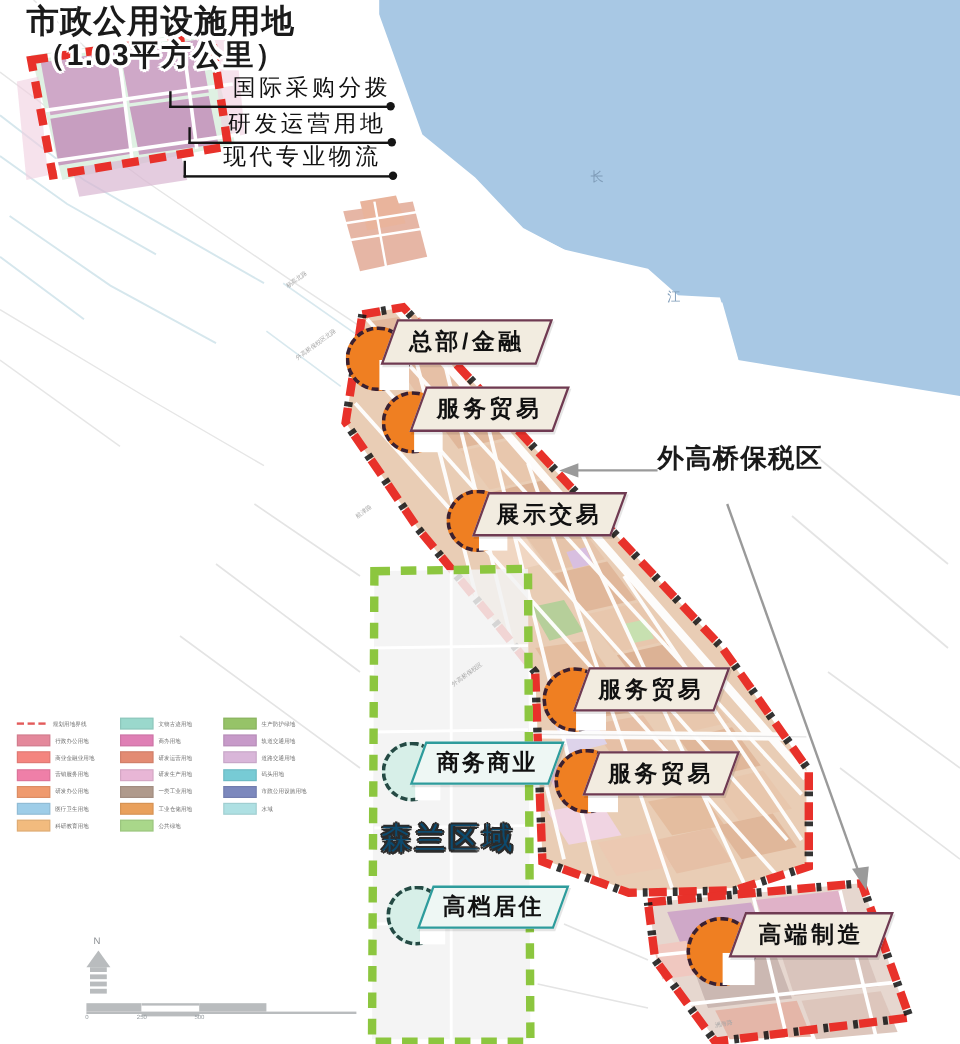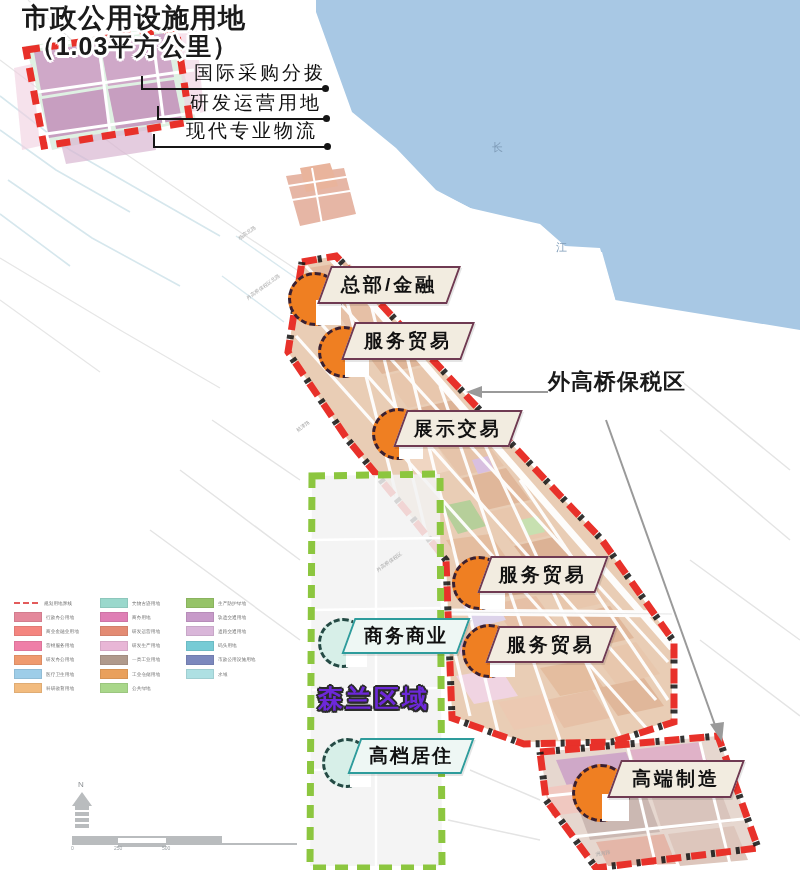--- a/index.html
+++ b/index.html
@@ -342,22 +342,22 @@
   <div class="callout teal" style="left:348px;top:618px;width:112px;height:32px;">
     <span>商务商业</span>
   </div>
   <div class="callout teal" style="left:354px;top:738px;width:110px;height:32px;">
     <span>高档居住</span>
   </div>
   <div class="callout" style="left:614px;top:760px;width:120px;height:34px;">
     <span>高端制造</span>
   </div>
 
-  <div style="position:absolute;left:318px;top:682px;font-size:25px;font-weight:bold;
-              color:#6d28d9;letter-spacing:3px;
+  <div style="position:absolute;left:318px;top:682px;font-size:25px;font-weight:normal;
+              color:#0c4a6e;letter-spacing:3px;
               text-shadow:-1.5px -1.5px 0 #2b2b2b,1.5px -1.5px 0 #2b2b2b,
                           -1.5px 1.5px 0 #2b2b2b,1.5px 1.5px 0 #2b2b2b,
                           0 -2px 0 #2b2b2b,0 2px 0 #2b2b2b,
                           -2px 0 0 #2b2b2b,2px 0 0 #2b2b2b;">森兰区域</div>
 
   <svg style="position:absolute;left:0;top:0;pointer-events:none;" width="800" height="870">
     <g stroke="#9a9a9a" stroke-width="2" fill="none">
       <path d="M548,392 L476,392"></path>
       <path d="M606,420 L716,728"></path>
     </g>

